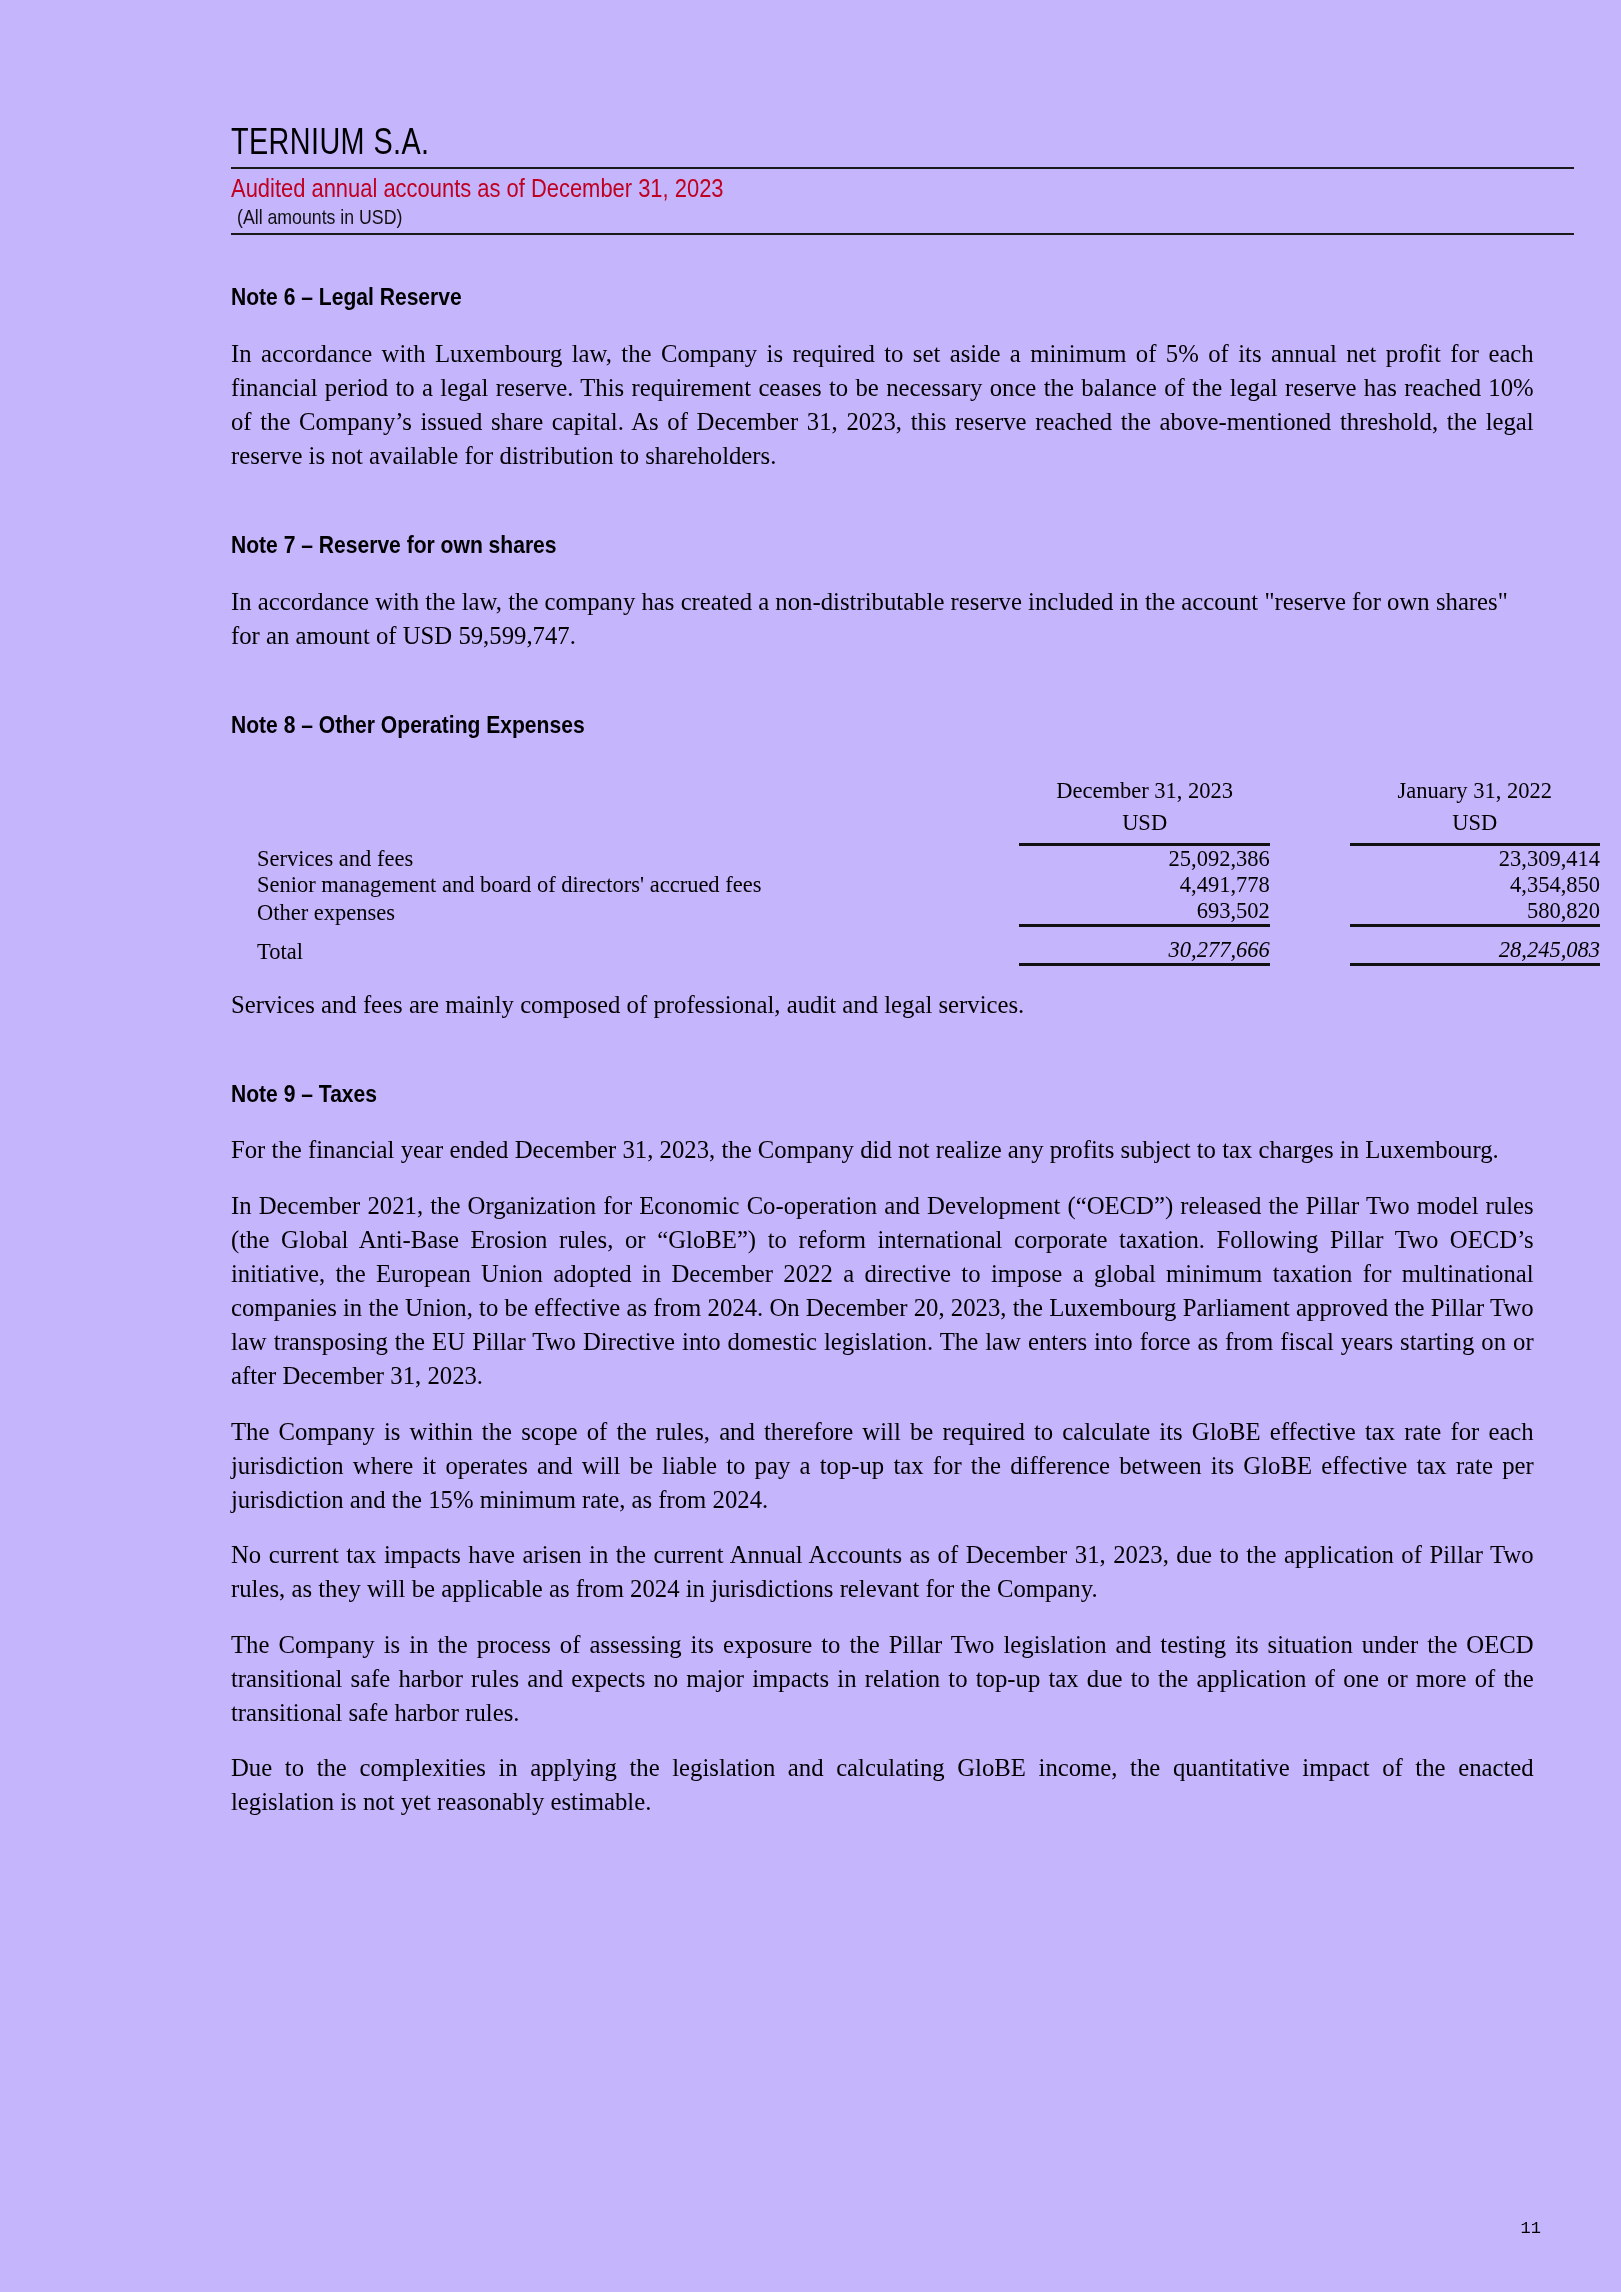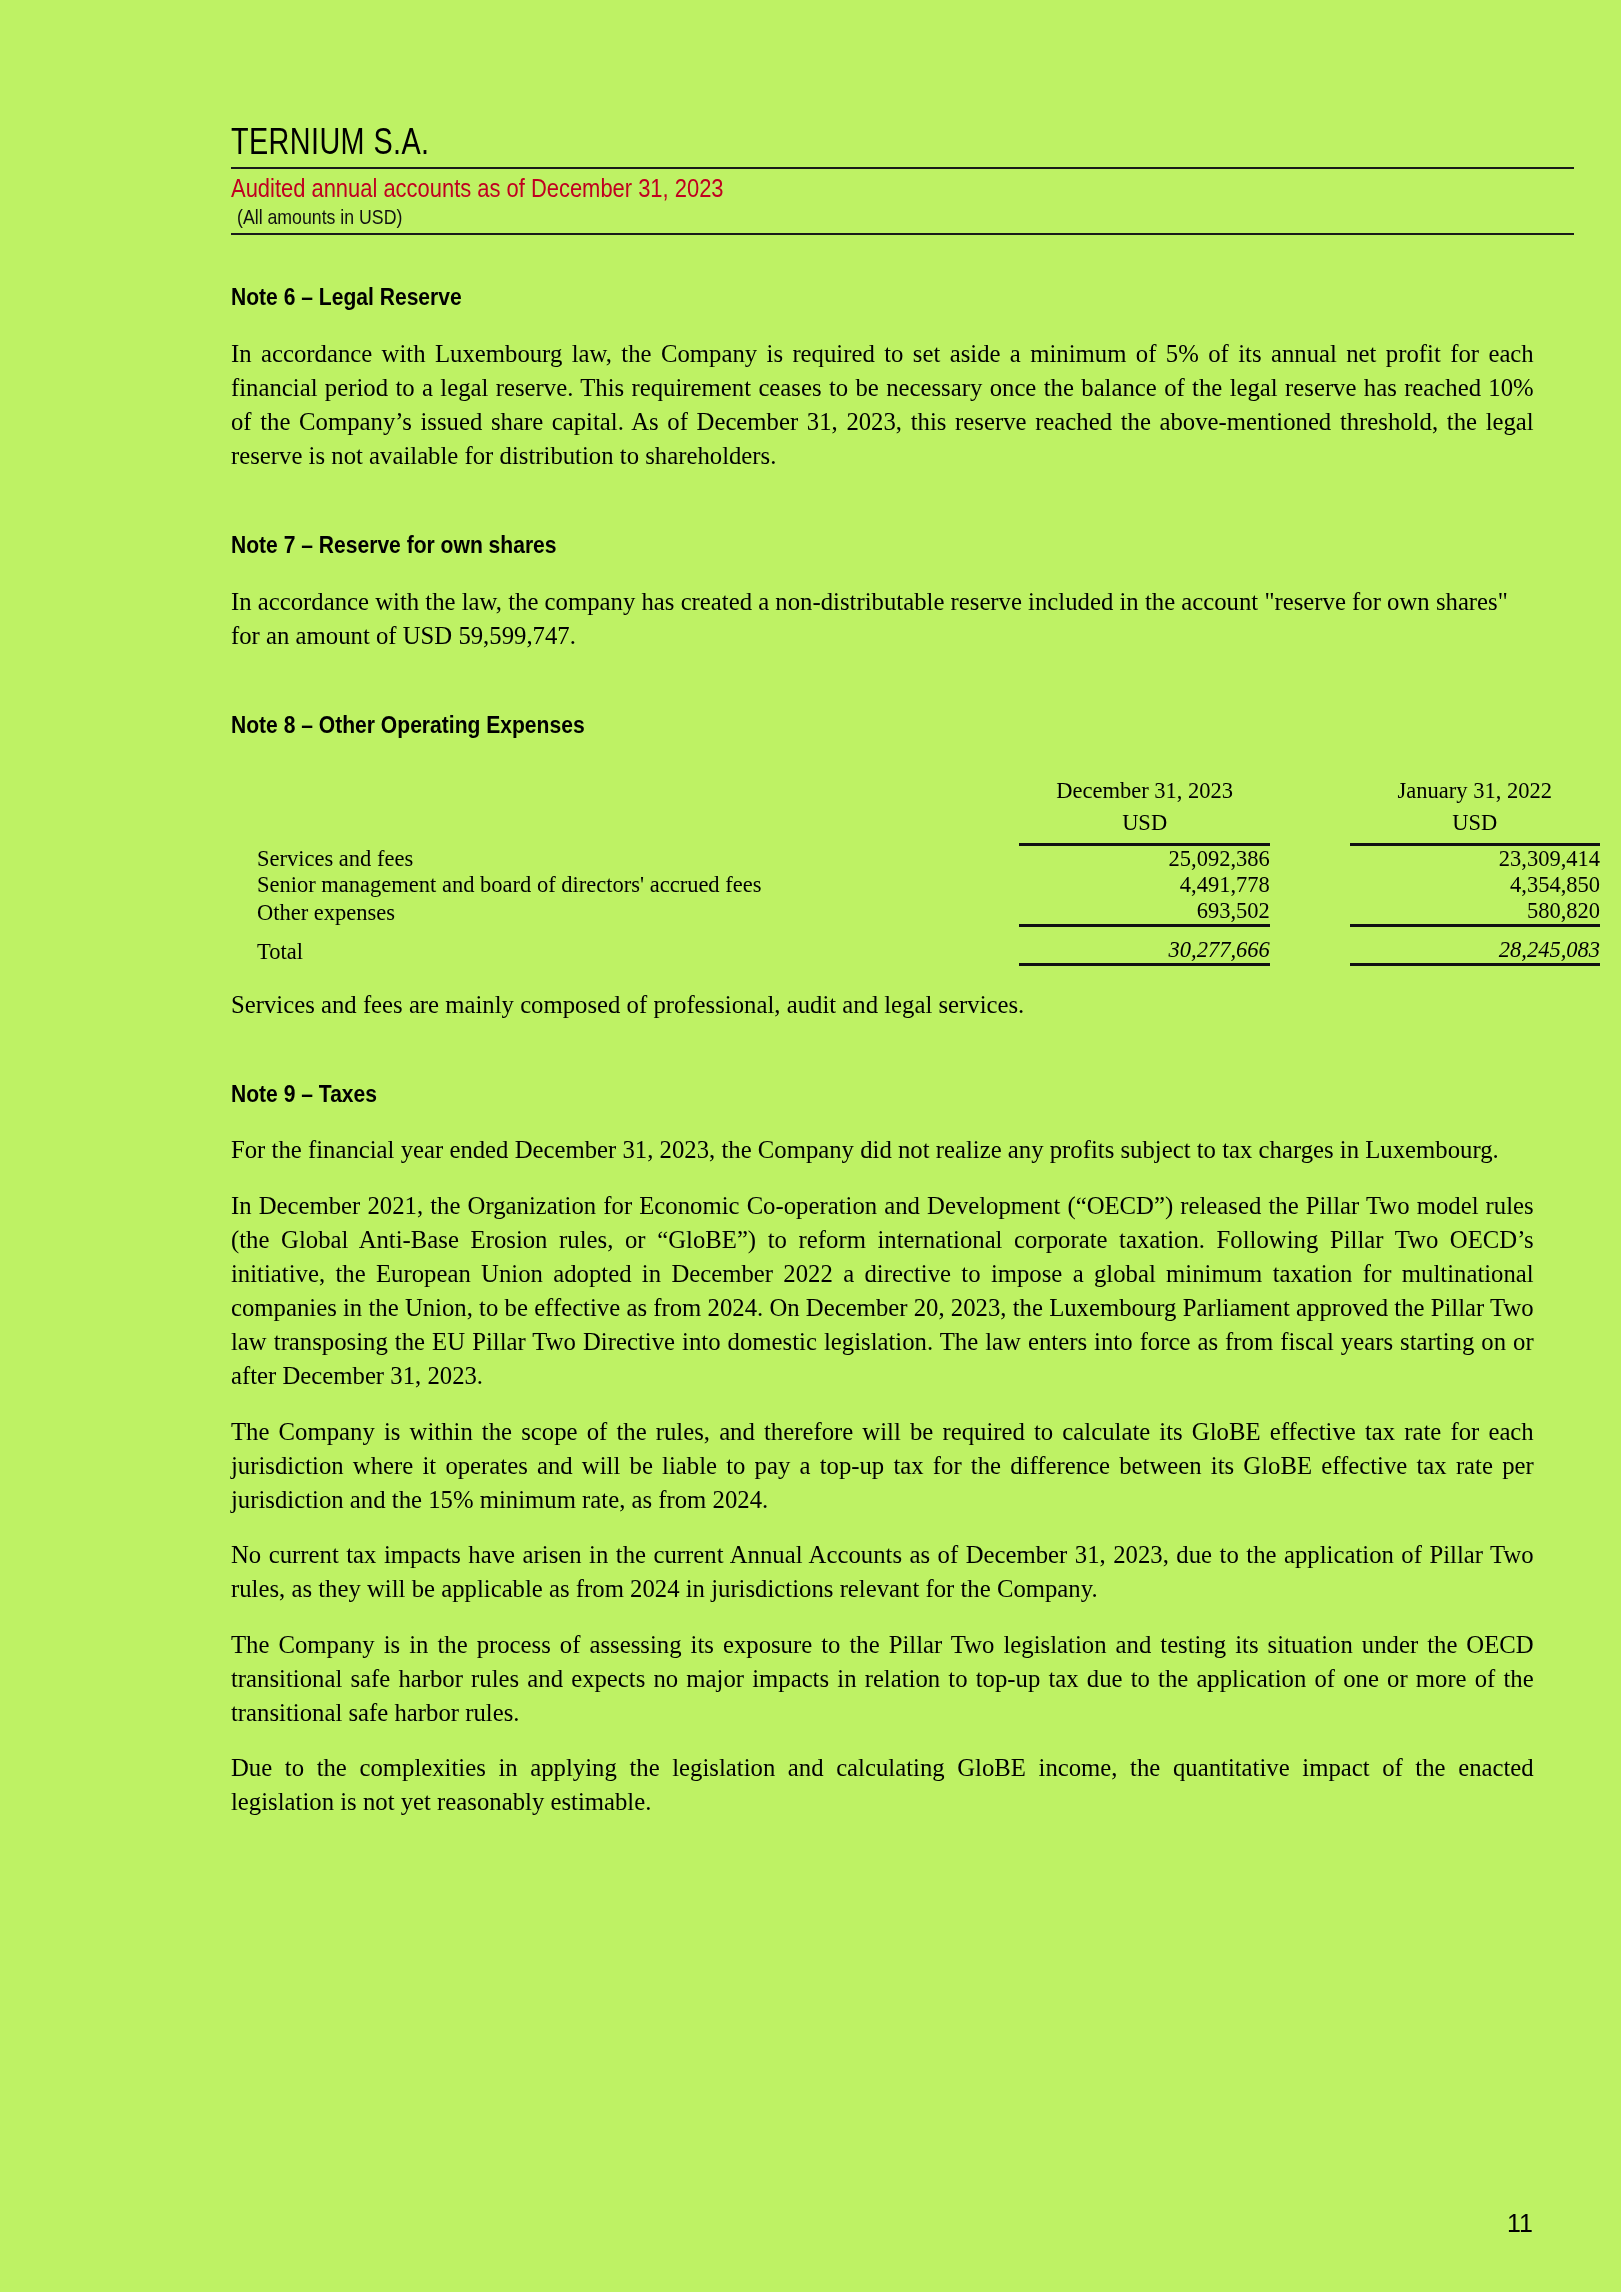--- a/index.html
+++ b/index.html
@@ -14,21 +14,21 @@
     color: #000000;
     position: relative;
     overflow: hidden;
   }
 
   .page {
     position: absolute;
     left: 0; top: 0;
     width: 1621px;
     height: 2293px;
-    background: #bef264;
+    background: #c4b5fd;
   }
 
   .content {
     position: absolute;
     left: 231px;
     top: 123px;
     width: 1343px;
   }
 
   
@@ -156,24 +156,24 @@
   td.topline { border-top: 3.9px solid #111111; }
   td.botline { border-bottom: 3.9px solid #111111; font-style: italic; }
 
   .post-table-note {
     margin-top: 43px;
   }
 
   
   .page-number {
     position: absolute;
-    right: 88px;
+    right: 80px;
     bottom: 55px;
-    font-size: 25px;
-    font-family: Liberation Sans, sans-serif;
+    font-size: 17px;
+    font-family: Liberation Mono, monospace;
   }
 </style>
 </head>
 <body>
 
 <div class="page">
   <div class="content">
 
     <div>
       <div class="doc-title">TERNIUM S.A.</div>

